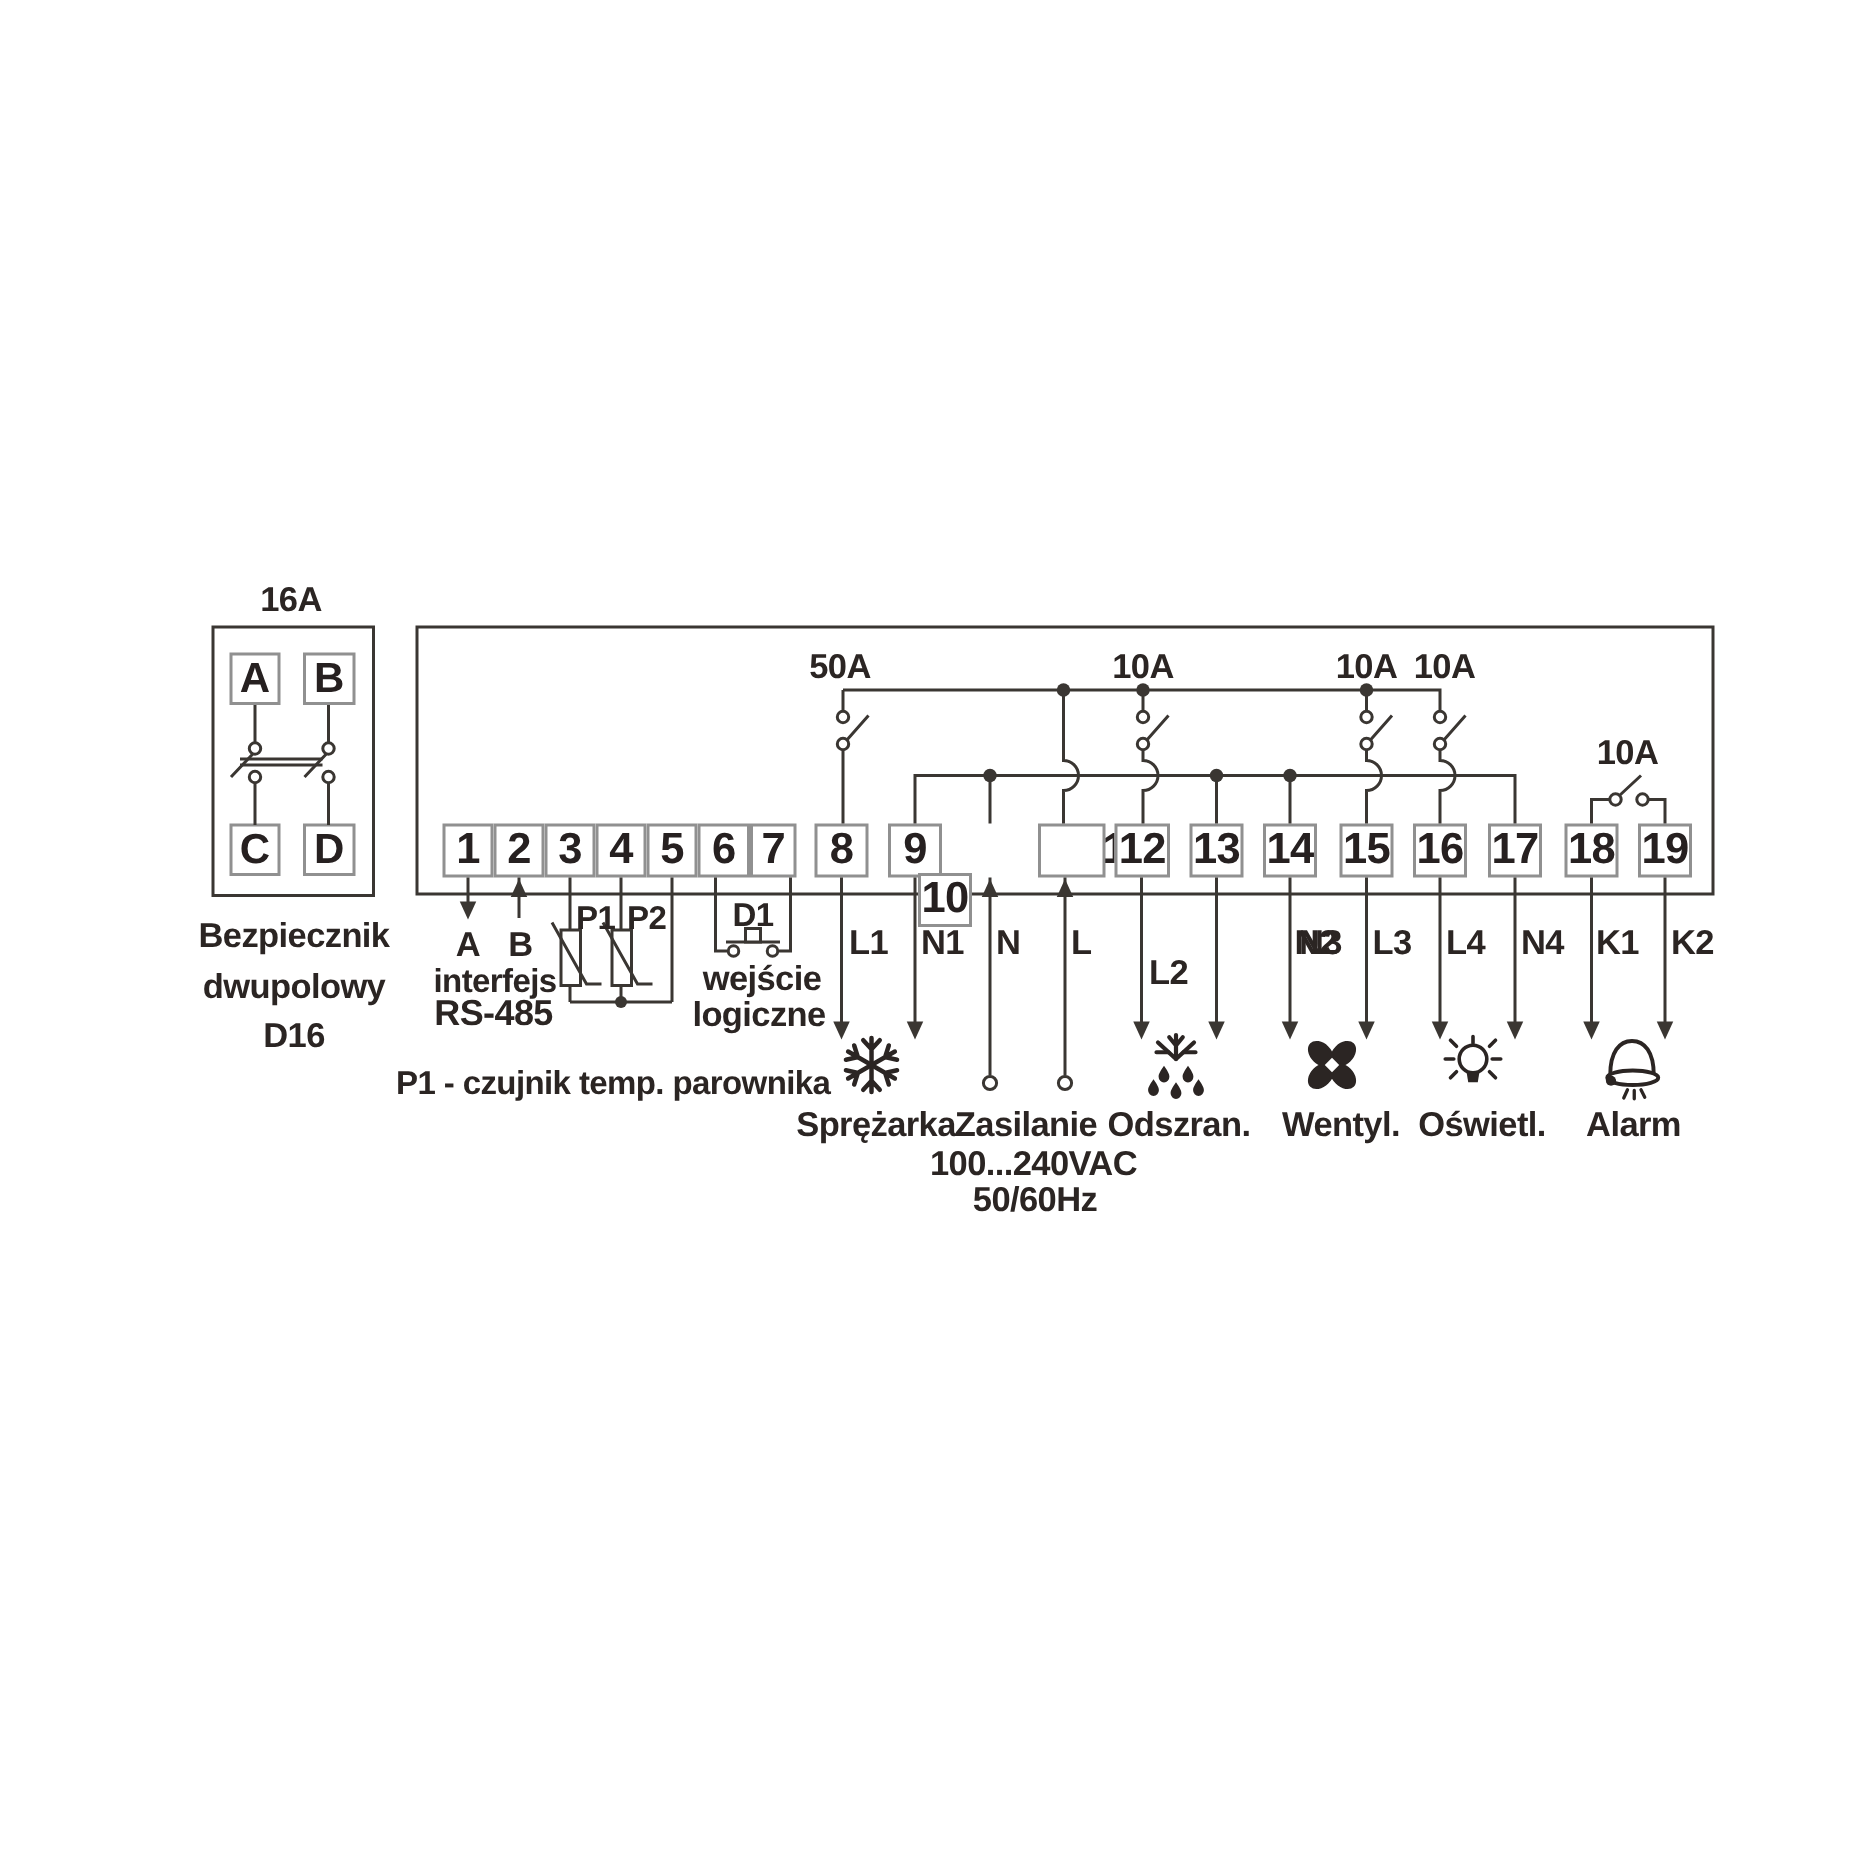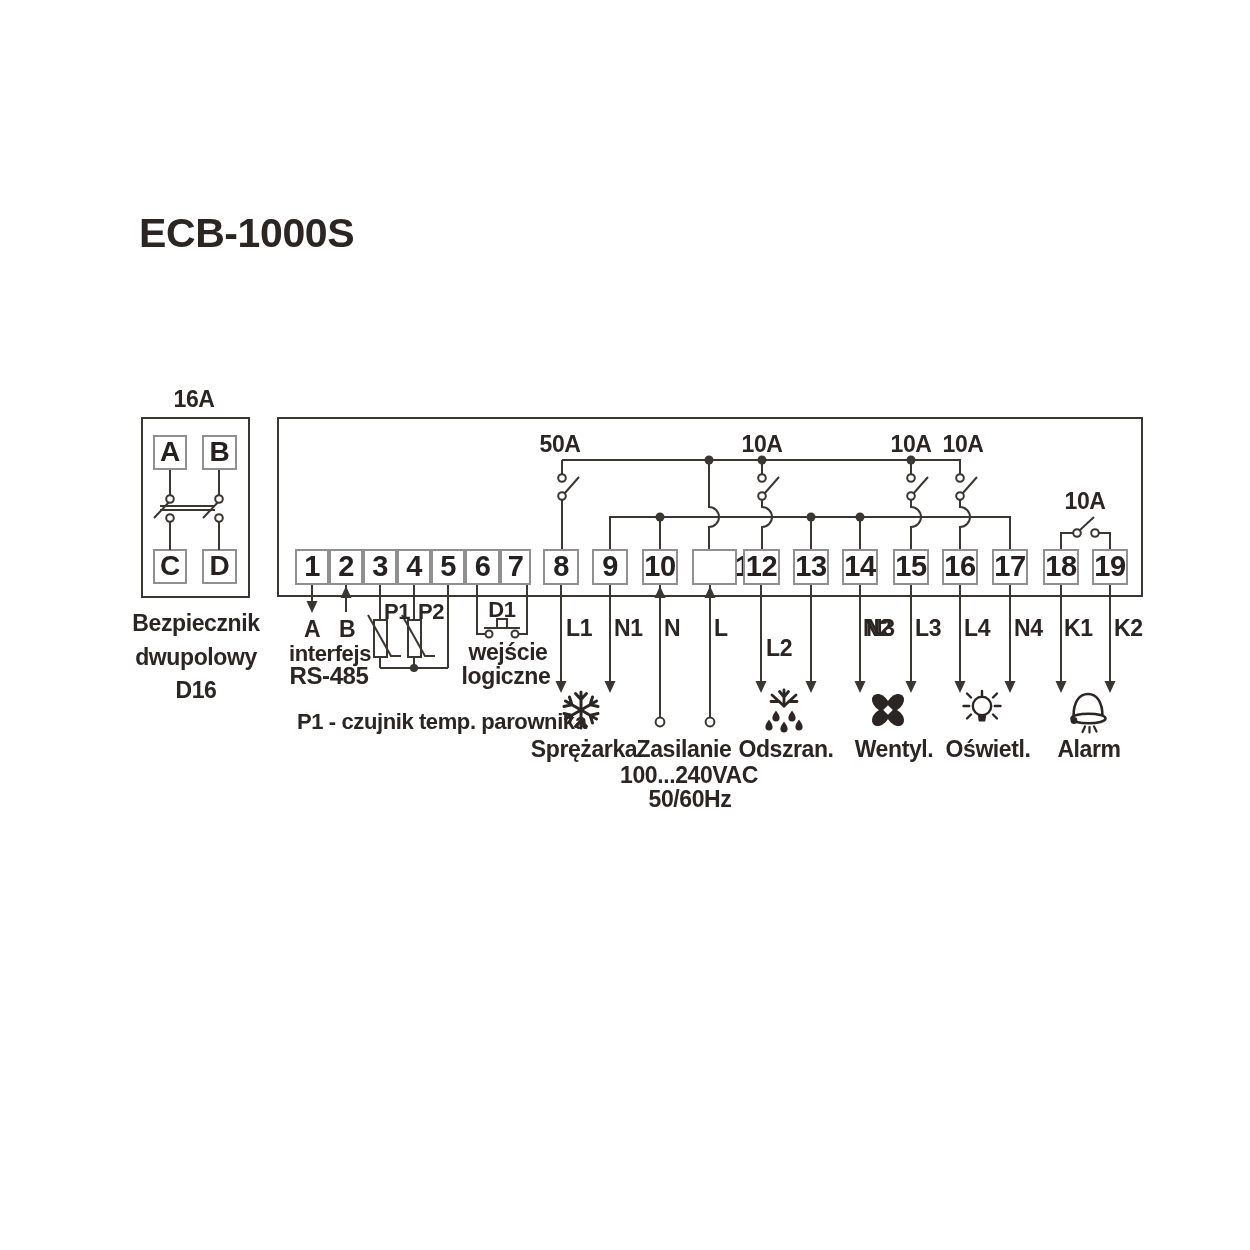--- a/index.html
+++ b/index.html
@@ -17,21 +17,20 @@
         color:#262020;letter-spacing:-0.5px;}
   .bbox{position:absolute;box-sizing:border-box;border:2px solid #909090;background:#fff;
         height:35px;font-weight:bold;font-size:28px;line-height:30px;text-align:center;color:#262020;}
   svg{position:absolute;left:0;top:0;}
 </style>
 </head>
 <body>
 
 <div id="canvas">
 
-  <div class="lbl f41" style="left:139px;top:210px;">ECB-1000S</div>
 
   <div class="lbl f23 ctr" style="left:194px;top:386px;">16A</div>
   <div class="outline" style="left:141px;top:417px;width:109px;height:181px;"></div>
   <div class="bbox" style="left:153px;top:435px;width:34px;">A</div>
   <div class="bbox" style="left:202px;top:435px;width:35px;">B</div>
   <div class="bbox" style="left:153px;top:549px;width:34px;">C</div>
   <div class="bbox" style="left:202px;top:549px;width:35px;">D</div>
   <div class="lbl f23 ctr" style="left:196px;top:610px;">Bezpiecznik</div>
   <div class="lbl f23 ctr" style="left:196px;top:644px;">dwupolowy</div>
   <div class="lbl f23 ctr" style="left:196px;top:677px;">D16</div>
@@ -47,21 +46,21 @@
   <div class="tbox" style="left:295px;width:34px;">1</div>
   <div class="tbox" style="left:329px;width:34px;">2</div>
   <div class="tbox" style="left:363px;width:34px;">3</div>
   <div class="tbox" style="left:397px;width:34px;">4</div>
   <div class="tbox" style="left:431px;width:34px;">5</div>
   <div class="tbox" style="left:465px;width:35px;">6</div>
   <div class="tbox" style="left:500px;width:31px;">7</div>
 
   <div class="tbox" style="left:543px;width:36px;">8</div>
   <div class="tbox" style="left:592px;width:36px;">9</div>
-  <div class="tbox" style="left:642px;width:36px;">10</div>
+  <div class="tbox" style="left:612px;width:36px;margin-top:33px;">10</div>
   <div class="tbox" style="left:692px;width:36px;padding-left:41px;">11</div>
   <div class="tbox" style="left:743px;width:37px;">12</div>
   <div class="tbox" style="left:793px;width:36px;">13</div>
   <div class="tbox" style="left:842px;width:36px;">14</div>
   <div class="tbox" style="left:893px;width:36px;">15</div>
   <div class="tbox" style="left:942px;width:36px;">16</div>
   <div class="tbox" style="left:992px;width:36px;">17</div>
   <div class="tbox" style="left:1043px;width:36px;">18</div>
   <div class="tbox" style="left:1092px;width:36px;">19</div>
 
@@ -210,21 +209,21 @@
   <div class="lbl f23" style="left:714px;top:615px;">L</div>
   <div class="lbl f23" style="left:766px;top:615px;margin-top:20px;">L2</div>
   <div class="lbl f23" style="left:815px;top:615px;margin-left:48px;">N2</div>
   <div class="lbl f23" style="left:866px;top:615px;">N3</div>
   <div class="lbl f23" style="left:915px;top:615px;">L3</div>
   <div class="lbl f23" style="left:964px;top:615px;">L4</div>
   <div class="lbl f23" style="left:1014px;top:615px;">N4</div>
   <div class="lbl f23" style="left:1064px;top:615px;">K1</div>
   <div class="lbl f23" style="left:1114px;top:615px;">K2</div>
 
-  <div class="lbl f22" style="left:264px;top:709px;margin-left:33px;">P1 - czujnik temp. parownika</div>
+  <div class="lbl f22" style="left:264px;top:709px;">P1 - czujnik temp. parownika</div>
 
   <div class="lbl f23 ctr" style="left:584px;top:736px;">Sprężarka</div>
   <div class="lbl f23 ctr" style="left:684px;top:736px;">Zasilanie</div>
   <div class="lbl f23 ctr" style="left:689px;top:762px;">100...240VAC</div>
   <div class="lbl f23 ctr" style="left:690px;top:786px;">50/60Hz</div>
   <div class="lbl f23 ctr" style="left:786px;top:736px;">Odszran.</div>
   <div class="lbl f23 ctr" style="left:894px;top:736px;">Wentyl.</div>
   <div class="lbl f23 ctr" style="left:988px;top:736px;">Oświetl.</div>
   <div class="lbl f23 ctr" style="left:1089px;top:736px;">Alarm</div>
 

